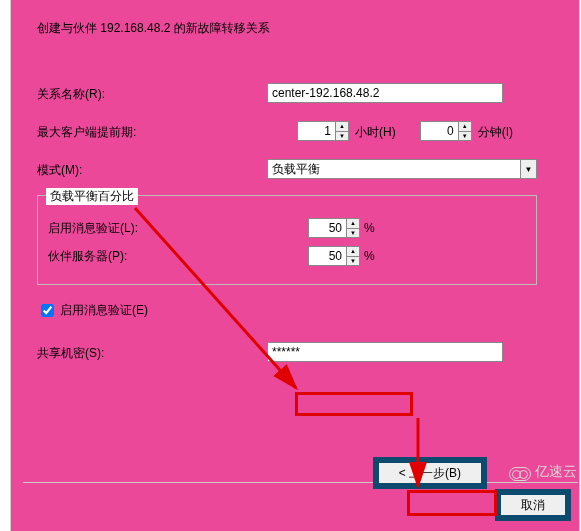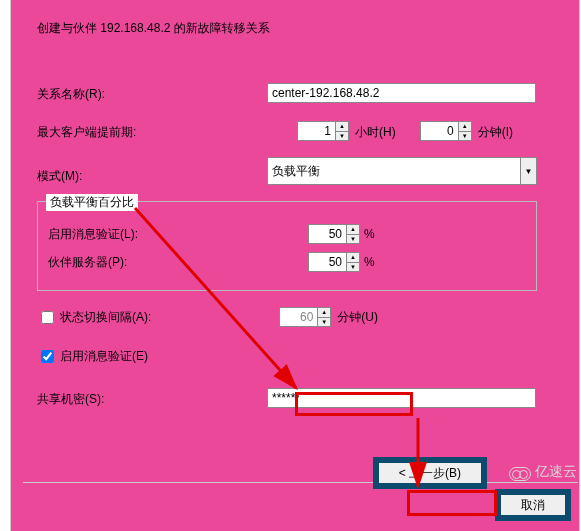--- a/index.html
+++ b/index.html
@@ -40,21 +40,21 @@
     color: #000;
   }
   .text-input {
     height: 20px;
     border: 1px solid #888;
     padding: 1px 4px;
     font-size: 12px;
     font-family: inherit;
     background: #fff;
   }
-  .text-input.wide { width: 269px; }
+  .text-input.wide { width: 236px; }
   .spinner {
     display: inline-flex;
     align-items: stretch;
     height: 20px;
   }
   .spinner input {
     width: 38px;
     height: 20px;
     border: 1px solid #888;
     border-right: none;
@@ -77,21 +77,21 @@
     font-size: 6px;
     line-height: 1;
     background: #efefef;
     cursor: pointer;
   }
   .spinner .sp-btns span:first-child { border-bottom: 1px solid #888; }
   .unit { margin-left: 6px; margin-right: 24px; }
   .select-wrap {
     position: relative;
     width: 270px;
-    height: 28px;
+    height: 20px;
     border: 1px solid #888;
     background: #fff;
     display: flex;
     align-items: center;
     padding-left: 4px;
   }
   .select-wrap .sel-arrow {
     position: absolute;
     right: 0; top: 0; bottom: 0;
     width: 16px;
@@ -255,33 +255,20 @@
           <input value="50" style="">
           <div class="sp-btns">
             <span>▲</span>
             <span>▼</span>
           </div>
         </div>
         <span class="pct">%</span>
       </div>
     </div>
 
-    <div class="checkbox-row">
-      <input type="checkbox" style="">
-      <span>状态切换间隔(A):</span>
-      <div style="width:128px;"></div>
-      <div class="spinner">
-        <input disabled="" value="60" style="">
-        <div class="sp-btns">
-          <span>▲</span>
-          <span>▼</span>
-        </div>
-      </div>
-      <span class="unit" style="margin-right:0">分钟(U)</span>
-    </div>
 
     <div class="checkbox-row">
       <input type="checkbox" checked="" style="">
       <span>启用消息验证(E)</span>
     </div>
 
     <div class="row">
       <div class="label">共享机密(S):</div>
       <input class="text-input wide" value="******" style="">
     </div>

